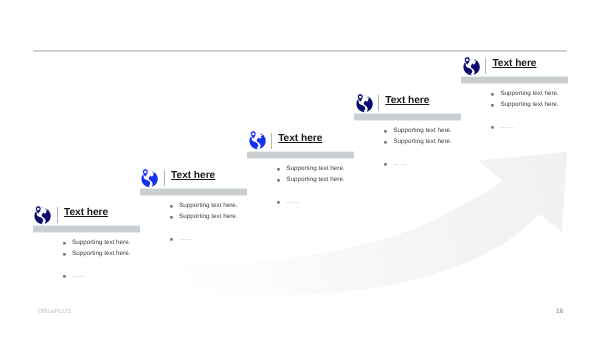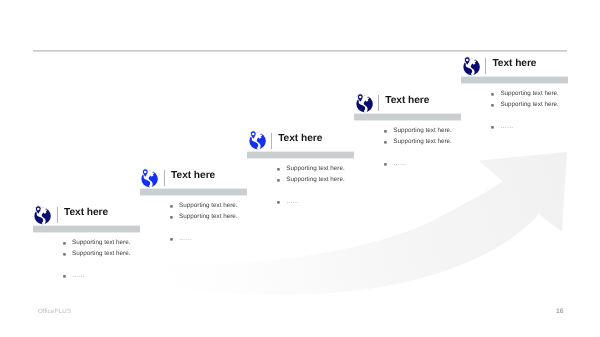--- a/index.html
+++ b/index.html
@@ -4,21 +4,21 @@
 <style>
 html,body{margin:0;padding:0;}
 body{width:600px;height:337px;background:#ffffff;font-family:"Liberation Sans",sans-serif;overflow:hidden;position:relative;-webkit-font-smoothing:antialiased;text-rendering:geometricPrecision;}
 .slide{position:absolute;left:0;top:0;width:600px;height:337px;background:#fff;overflow:hidden;transform:translateZ(0);}
 .topline{position:absolute;left:33.2px;top:50px;width:534px;height:2px;background:linear-gradient(to bottom,#cbcbcb 0,#cbcbcb 50%,#d7d7d7 50%,#d7d7d7 100%);}
 .bgarrow{position:absolute;left:0;top:0;}
 .block{position:absolute;}
 .bhead{position:relative;height:17px;}
 .icon{position:absolute;left:-0.7px;top:-1.2px;}
 .divider{position:absolute;top:1px;width:1px;height:16px;background:#b4b4b4;}
-.btitle{position:absolute;top:0;font-size:10.2px;line-height:14px;font-weight:bold;color:#161616;white-space:nowrap;letter-spacing:-0.05px;}
+.btitle{position:absolute;top:0;font-size:10.2px;line-height:14px;font-weight:bold;color:#161616;white-space:nowrap;letter-spacing:-0.05px;text-decoration:underline;}
 .bar{position:absolute;left:0;top:19px;height:8px;background:linear-gradient(to bottom,#eaedef 0,#eaedef 12.5%,#c9ced1 12.5%,#c9ced1 87.5%,#e9eaec 87.5%,#e9eaec 100%);}
 .bullets{position:absolute;left:30px;top:31px;}
 .bullet{position:relative;height:11px;}
 .bdot{position:absolute;left:-1px;top:3px;width:6px;height:6px;display:block;}
 .bdot svg{display:block;}
 .btxt{position:absolute;left:9px;top:0;font-size:6.3px;color:#404040;line-height:11px;white-space:nowrap;opacity:0.999;}
 .dots{color:#9a9a9a;letter-spacing:0.3px;}
 .footer-left{position:absolute;left:37.9px;top:307.5px;font-size:6.1px;line-height:7px;color:#bdbdbd;letter-spacing:0.15px;}
 .footer-right{position:absolute;left:556px;top:307.5px;font-size:6.7px;line-height:7px;color:#a5a5a5;font-weight:bold;}
 </style>

